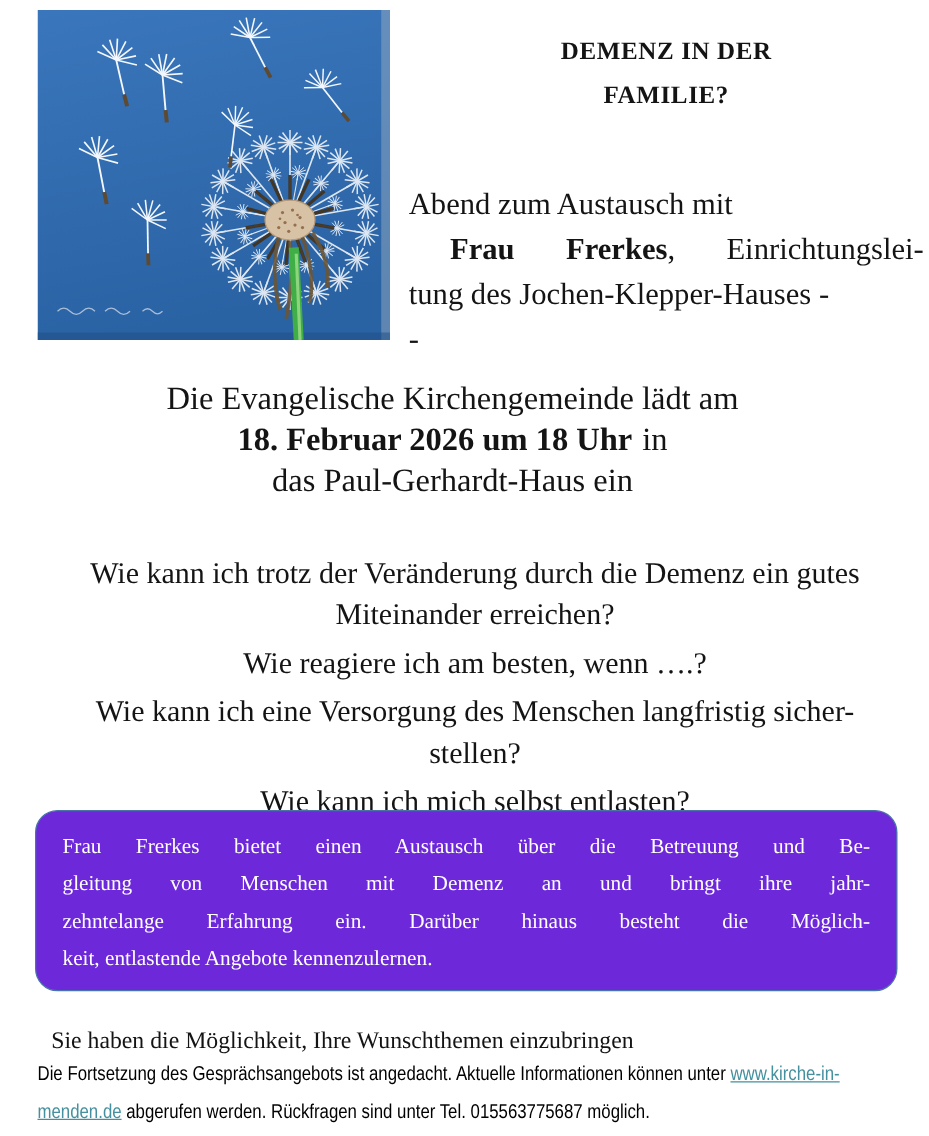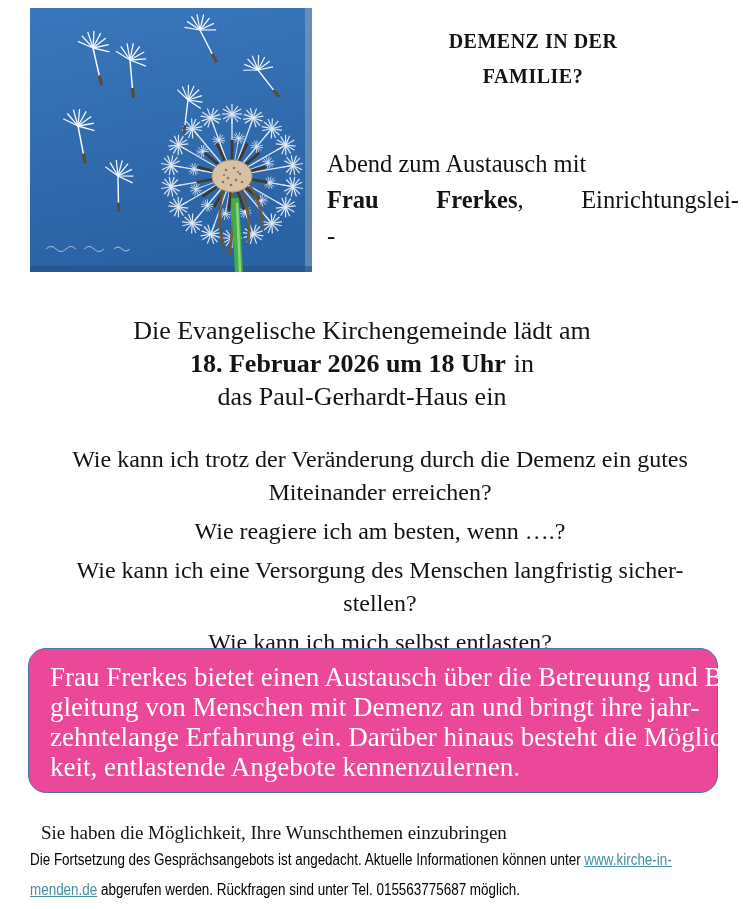--- a/index.html
+++ b/index.html
@@ -10,36 +10,36 @@
   }
 
   
   .painting { position:absolute; left:30px; top:8px; width:282px; height:264px; }
   .painting svg { display:block; }
 
   
   .right-col { position:absolute; left:327px; top:24px; width:412px; }
   .title { text-align:center; font-weight:bold; font-size:20px; line-height:35px; letter-spacing:0.5px; }
   .intro { margin-top:52px; font-size:24.5px; line-height:36px; }
-  .intro-justify { text-align:justify; text-align-last:justify; }
-
-  
-  .invitation { position:absolute; top:302px; left:0; width:724px; text-align:center; font-size:26px; line-height:33px;margin-top:12px; }
+  .intro-justify { text-align:justify; text-align-last:justify;margin-left:33px; }
+
+  
+  .invitation { position:absolute; top:302px; left:0; width:724px; text-align:center; font-size:26px; line-height:33px; }
   .invitation .bold { font-weight:bold;text-align:center; }
   .invitation .after-bold { margin-left:8px; }
 
   
   .questions { position:absolute; top:443px; left:30px; width:700px; font-size:24px; line-height:33px; }
   .question { margin-bottom:6px;text-align:center; }
 
   
   .highlight-box {
     position:absolute; top:648px; left:28px; width:646px;
-    background:#ec4899; border:1px solid #4a73aa; border-radius:18px;
-    padding:13px 21px 10px 21px; color:#ffffff; font-size:27px; line-height:30px;
+    background:#6d28d9; border:1px solid #4a73aa; border-radius:18px;
+    padding:13px 21px 10px 21px; color:#ffffff; font-size:17px; line-height:30px;
   }
   .box-line { text-align:justify; text-align-last:justify; white-space:nowrap; }
   .box-line.last { text-align:left; text-align-last:left; }
 
   
   .closing { position:absolute; top:818px; left:41px; font-size:19px; line-height:30px; }
   .footnote {
     position:absolute; top:851px; left:30px; width:710px;
     font-family:"Liberation Sans", sans-serif; font-weight:normal; font-size:16px; color:#000;
   }
@@ -185,20 +185,21 @@
 </div>
 
 <div class="right-col">
   <div class="title">
     <div>DEMENZ IN DER</div>
     <div>FAMILIE?</div>
   </div>
   <div class="intro">
     <div>Abend zum Austausch mit</div>
     <div class="intro-justify"><b>Frau Frerkes</b><span>, Einrichtungslei-</span></div>
+    <div>tung des Jochen-Klepper-Hauses -</div>
     <div>-</div>
   </div>
 </div>
 
 <div class="invitation">
   <div>Die Evangelische Kirchengemeinde lädt am</div>
   <div><span class="bold">18. Februar 2026 um 18 Uhr</span><span class="after-bold">in</span></div>
   <div>das Paul-Gerhardt-Haus ein</div>
 </div>
 

